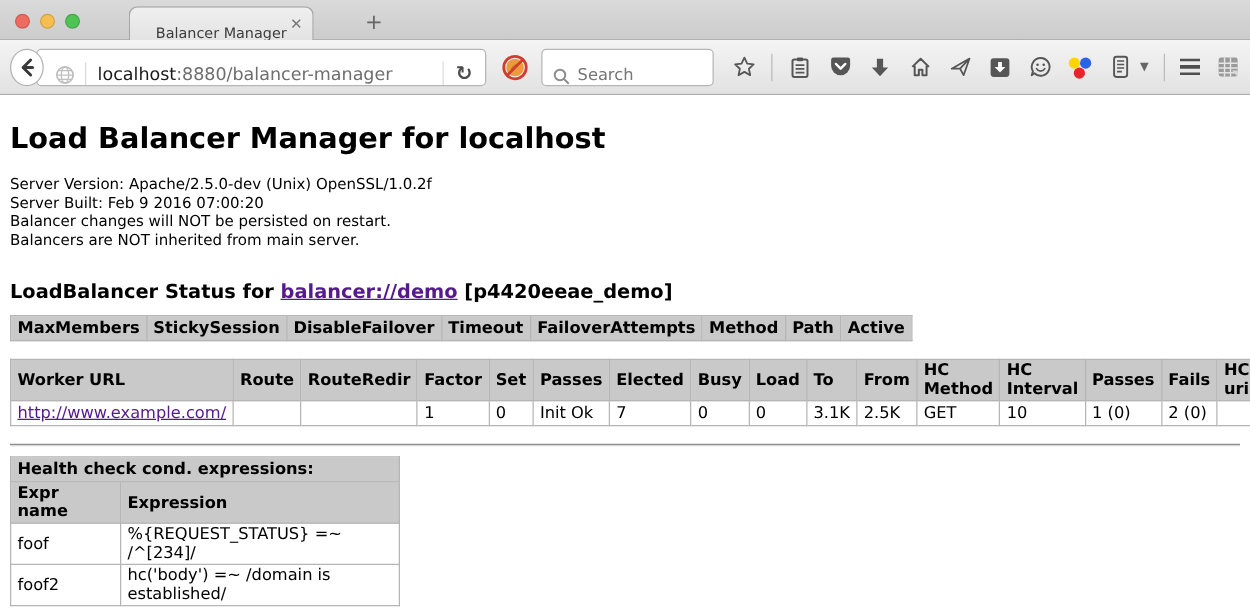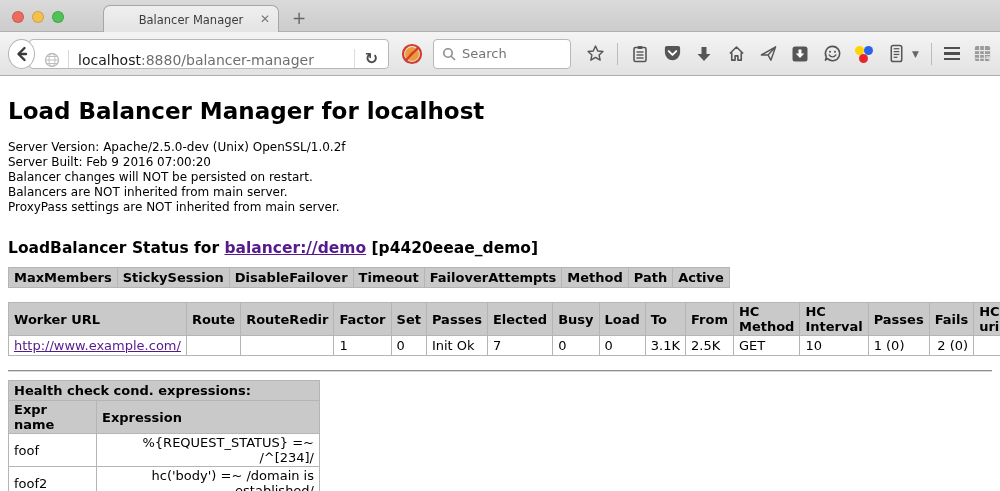--- a/index.html
+++ b/index.html
@@ -3,62 +3,62 @@
 <meta charset="utf-8">
 <style>
   * { margin:0; padding:0; box-sizing:border-box; }
   html,body { width:1000px; height:491px; }
   body { font-family:"DejaVu Sans","Liberation Sans",sans-serif; background:#fff; overflow:hidden; }
 
   
   .tabbar { position:relative; height:32px; background:linear-gradient(#dadada,#cccccc); border-bottom:1px solid #b0b0b0; }
   .traffic { position:absolute; top:11px; left:12px; display:flex; gap:8px; }
   .traffic span { width:12px; height:12px; border-radius:50%; display:block; border:0.5px solid rgba(0,0,0,.15); }
-  .tab { position:absolute; left:103px; top:5px; width:176px; height:28px;
+  .tab { position:absolute; left:103px; top:5px; width:148px; height:28px;
          background:linear-gradient(#efefef,#e3e3e3); border:1px solid #a6a6a6; border-bottom:none;
-         border-radius:7px 7px 0 0; display:flex; align-items:center; justify-content:center; }
+         border-radius:7px 7px 0 0; display:flex; align-items:flex-end; justify-content:center; }
   .tab-title { font-size:11.5px; color:#3c3c3c; }
   .tab-close { position:absolute; right:8px; top:6px; font-size:12px; color:#777; cursor:default; }
   .newtab { position:absolute; left:292px; top:8px; font-size:17px; color:#666; }
 
   .toolbar { position:relative; height:44px; background:linear-gradient(#f4f4f4,#e2e2e2);
              border-bottom:1px solid #aeaeae; display:flex; align-items:center; padding:0 8px; }
   .backbtn { width:30px; height:30px; border-radius:50%; background:#fff; border:1px solid #b3b3b3;
              display:flex; align-items:center; justify-content:center; z-index:2; }
   .backbtn svg { display:block; }
   .urlbar { display:flex; align-items:flex-end; height:30px; width:400px; margin-left:-6px;
             background:#fff; border:1px solid #b7b7b7; border-radius:4px; padding-left:12px; }
   .globe { margin:0 8px 0 2px; opacity:.55; }
   .url-sep { width:1px; height:18px; background:#d8d8d8; margin-right:9px; }
   .url-text { flex:1; font-size:14px; color:#222; white-space:nowrap; overflow:hidden; }
   .url-text .path { color:#6e6e6e; }
   .reload { padding:0 10px; border-left:1px solid #ddd; font-size:16px; color:#4c4c4c; font-weight:bold; }
   .blocked { width:22px; height:22px; margin:0 10px 0 12px; position:relative; }
-  .searchbar { display:flex; align-items:center; height:30px; width:150px; background:#fff;
+  .searchbar { display:flex; align-items:flex-end; height:30px; width:150px; background:#fff;
                border:1px solid #b7b7b7; border-radius:4px; padding:0 8px; }
   .searchbar input { border:none; outline:none; width:100px; font-size:13px; font-family:inherit; color:#333; background:transparent; }
   .tool-icons { display:flex; align-items:center; margin-left:14px; gap:12px; }
   .ticon { width:20px; height:20px; display:flex; align-items:center; justify-content:center; }
   .vsep { width:1px; height:22px; background:#bbb; }
   .caret { font-size:9px; color:#666; margin-left:-6px; }
   .hamburger { display:flex; flex-direction:column; gap:3px; }
   .hamburger i { width:16px; height:2.5px; background:#4f4f4f; display:block; }
 
   
   .content { padding:8px 8px 0 8px; color:#000; }
   h1 { font-size:23px; font-weight:bold; margin:14px 0 16px 0; letter-spacing:0; }
   .info { font-size:12px; line-height:15px; }
   .status-h { font-size:15.5px; font-weight:bold; margin:24px 0 10px 0; }
   a.lnk { color:#551a8b; text-decoration:underline; }
 
   table { border-collapse:collapse; font-size:13px; margin-bottom:14px; }
   th, td { border:1px solid #b5b5b5; padding:1px 5px; height:20px; text-align:left; }
   th { background:#c9c9c9; font-weight:bold; }
   table { border:1px solid #9b9b9b; }
-  td.left, th.left { text-align:right; }
+  td.left, th.left { text-align:left; }
   .worker-tbl { margin-top:4px; }
   hr { border:none; border-top:1px solid #8f8f8f; border-bottom:1px solid #d9d9d9; height:0; margin:6px 0 8px 0; }
 
   .balls { position:relative; width:20px; height:20px; }
   .balls i { position:absolute; width:9px; height:9px; border-radius:50%; }
 </style>
 </head>
 <body>
 
 <div class="tabbar">
@@ -193,21 +193,20 @@
 </div>
 
 <div class="content">
   <h1>Load Balancer Manager for localhost</h1>
 
   <div class="info">
     <div>Server Version: Apache/2.5.0-dev (Unix) OpenSSL/1.0.2f</div>
     <div>Server Built: Feb 9 2016 07:00:20</div>
     <div>Balancer changes will NOT be persisted on restart.</div>
     <div>Balancers are NOT inherited from main server.</div>
-    <div>ProxyPass settings are NOT inherited from main server.</div>
   </div>
 
   <div class="status-h">
     <span>LoadBalancer Status for </span><a class="lnk" href="#">balancer://demo</a><span> [p4420eeae_demo]</span>
   </div>
 
   <table>
     <tbody>
         <tr>
       <th style="width:95px">MaxMembers</th>

